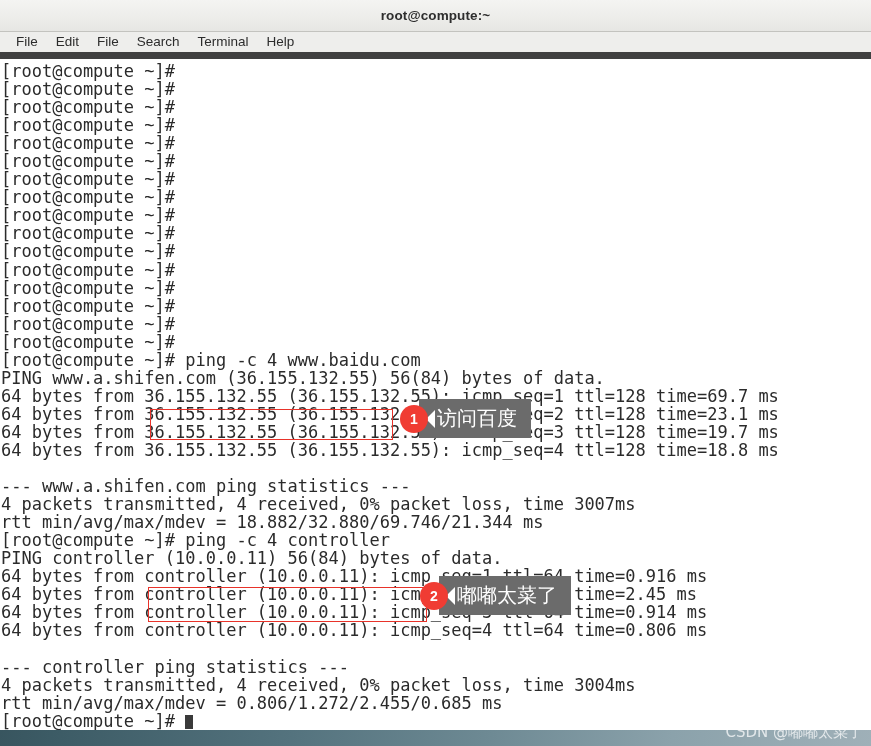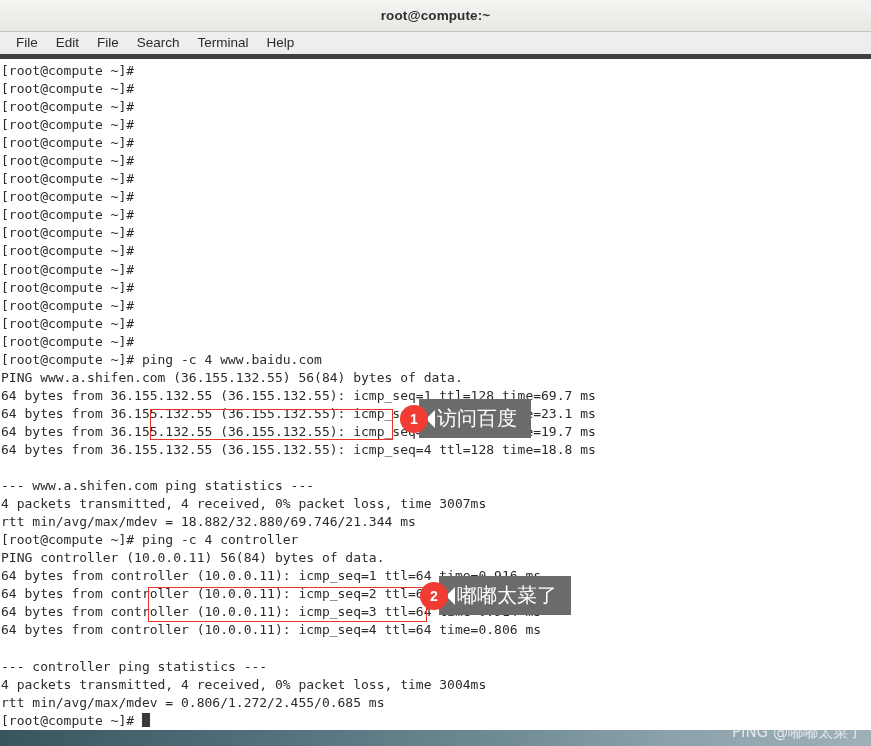--- a/index.html
+++ b/index.html
@@ -51,21 +51,21 @@
     font-weight: bold;
     color: #2e2e2e;
     letter-spacing: 0.1px;
   }
 
   
   #menu-bar {
     height: 27px;
     min-height: 27px;
     background: #eeeeec;
-    border-bottom: 5px solid #404040;
+    border-bottom: 7px solid #404040;
     display: flex;
     align-items: center;
     padding-left: 7px;
     box-sizing: border-box;
   }
   .menu-item {
     font-size: 13.5px;
     color: #2c2c2c;
     padding: 2px 9px 3px 9px;
     cursor: default;
@@ -76,21 +76,21 @@
   #terminal-body {
     flex: 1;
     background: #ffffff;
     position: relative;
     overflow: hidden;
     padding: 3px 0 0 1px;
     box-sizing: border-box;
   }
   #terminal-lines {
     font-family: "DejaVu Sans Mono", "Liberation Mono", monospace;
-    font-size: 13px;
+    font-size: 17px;
     line-height: 18.05px;
     color: #2b2b2b;
     white-space: pre;
     letter-spacing: 0px;
   }
   .tline {
     height: 18.05px;
     white-space: pre;
   }
   .cursor-block {
@@ -204,13 +204,13 @@
     </div>
 
     <div class="callout" id="callout-2">
       <div class="callout-badge">2</div>
       <div class="callout-bubble">嘟嘟太菜了</div>
     </div>
   </div>
 
 </div>
 
-<div id="watermark">PING @嘟嘟太菜了</div>
+<div id="watermark">CSDN @嘟嘟太菜了</div>
 
 </body></html>

